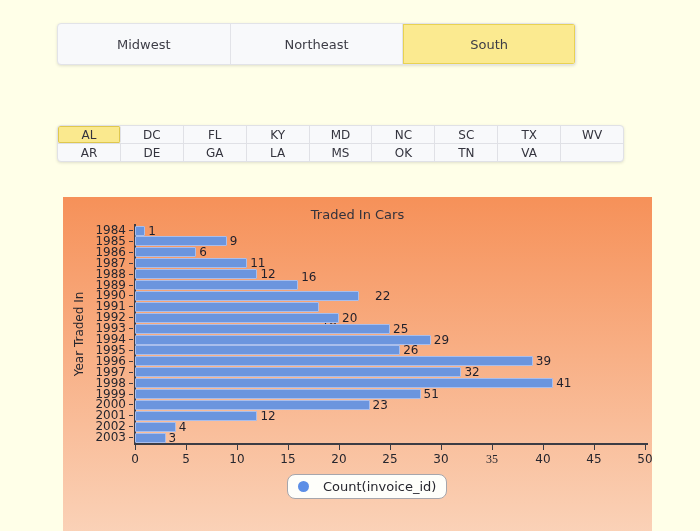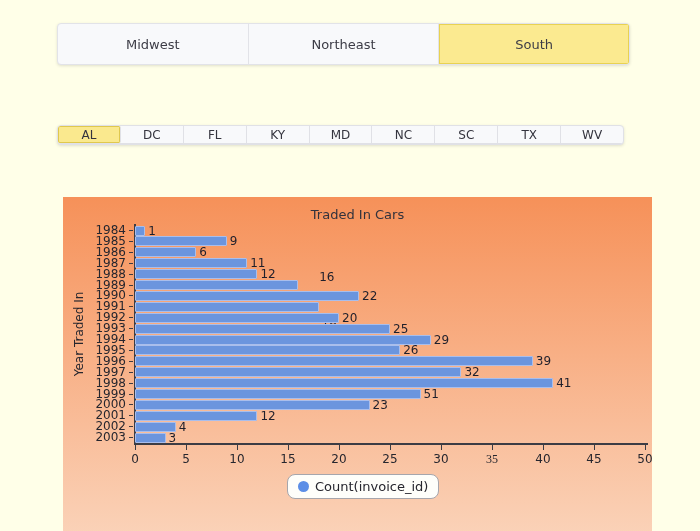--- a/index.html
+++ b/index.html
@@ -6,21 +6,21 @@
   body {
     width:700px; height:531px;
     background:#FFFFE8;
     font-family:"DejaVu Sans", sans-serif;
     position:relative;
     overflow:hidden;
   }
 
   
   .tabbar {
-    position:absolute; left:57px; top:23px; width:573px; height:42px;
+    position:absolute; left:57px; top:23px; width:519px; height:42px;
     display:flex;
     background:#F8F9FB;
     border:1px solid #E2E3E8;
     border-radius:4px;
     box-shadow:0 1px 3px rgba(0,0,0,0.12);
     box-sizing:border-box;
     overflow:hidden;
   }
   .tab {
     flex:1;
@@ -107,21 +107,21 @@
     transform:translate(-50%,-50%) rotate(-90deg);
     white-space:nowrap;
     font-size:12px; color:#26262E;
   }
   .legend {
     position:absolute; left:224px; top:277px; height:25px; min-width:140px;
     background:#FEFEFA;
     border:1px solid #A6A6AC;
     border-radius:8px;
     display:flex; align-items:center; justify-content:center;
-    gap:6px;
+    gap:14px;
     padding:0 10px;
     box-sizing:border-box;
     font-size:13px; color:#26262E;
     cursor:pointer;
   }
   .legend-dot { width:11px; height:11px; border-radius:50%; background:#5C8EE6; flex:0 0 auto; }
 </style>
 </head>
 <body>
 
@@ -135,43 +135,54 @@
     <div class="state-row">
       <div class="state-cell selected">AL</div>
       <div class="state-cell">DC</div>
       <div class="state-cell">FL</div>
       <div class="state-cell">KY</div>
       <div class="state-cell">MD</div>
       <div class="state-cell">NC</div>
       <div class="state-cell">SC</div>
       <div class="state-cell">TX</div>
       <div class="state-cell">WV</div>
+    </div>
+    <div class="state-row">
+      <div class="state-cell">AR</div>
+      <div class="state-cell">DE</div>
+      <div class="state-cell">GA</div>
+      <div class="state-cell">LA</div>
+      <div class="state-cell">MS</div>
+      <div class="state-cell">OK</div>
+      <div class="state-cell">TN</div>
+      <div class="state-cell">VA</div>
+      <div class="state-cell empty"></div>
     </div>
   </div>
 
 <div class="chart">
   <div class="chart-title">Traded In Cars</div>
   <div class="axis-title">Year Traded In</div>
   <div class="axis-y"></div>
   <div class="axis-x"></div>
   <div class="plot">
       <div class="bar" style="top: 0.5px; width: 10.2px;"></div>
       <div class="bar-value" style="top: -0.5px; left: 13.2px;">1</div>
       <div class="bar" style="top: 11.4px; width: 91.8px;"></div>
       <div class="bar-value" style="top: 10.4px; left: 94.8px;">9</div>
       <div class="bar" style="top: 22.3px; width: 61.2px;"></div>
       <div class="bar-value" style="top: 21.3px; left: 64.2px;">6</div>
       <div class="bar" style="top: 33.2px; width: 112.2px;"></div>
       <div class="bar-value" style="top: 32.2px; left: 115.2px;">11</div>
       <div class="bar" style="top: 44.1px; width: 122.4px;"></div>
       <div class="bar-value" style="top: 43.1px; left: 125.4px;">12</div>
       <div class="bar" style="top: 55px; width: 163.2px;"></div>
-      <div class="bar-value" style="top: 46px; left: 166.2px; margin-left: 18px;">16</div>
+      <div class="bar-value" style="top: 46px; left: 166.2px;">16</div>
       <div class="bar" style="top: 65.9px; width: 224.4px;"></div>
-      <div class="bar-value" style="top: 64.9px; left: 227px;">22</div>
+      <div class="bar-value" style="top: 64.9px; left: 240px;">22</div>
       <div class="bar" style="top: 76.8px; width: 183.6px;"></div>
       <div class="bar-value" style="top: 75.8px; left: 186.6px; margin-top: 16px;">18</div>
       <div class="bar" style="top: 87.7px; width: 204px;"></div>
       <div class="bar-value" style="top: 86.7px; left: 207px;">20</div>
       <div class="bar" style="top: 98.6px; width: 255px;"></div>
       <div class="bar-value" style="top: 97.6px; left: 258px;">25</div>
       <div class="bar" style="top: 109.5px; width: 295.8px;"></div>
       <div class="bar-value" style="top: 108.5px; left: 298.8px;">29</div>
       <div class="bar" style="top: 120.4px; width: 265.2px;"></div>
       <div class="bar-value" style="top: 119.4px; left: 268.2px;">26</div>

